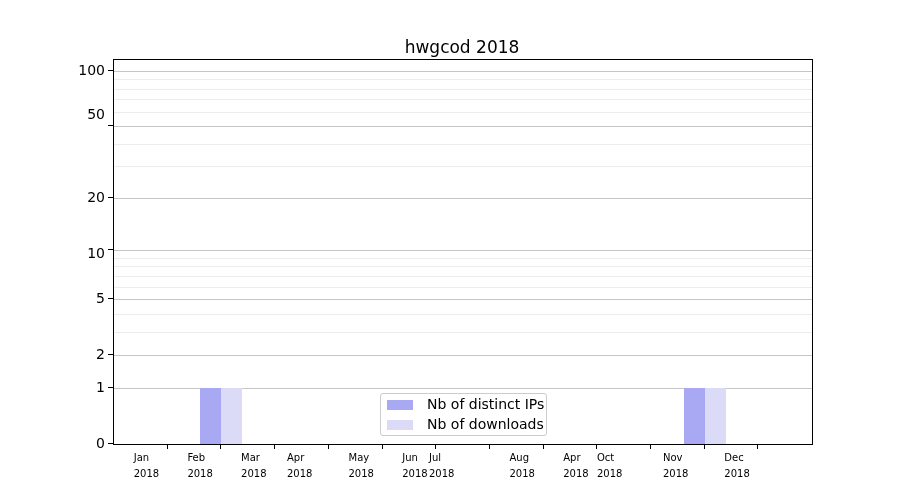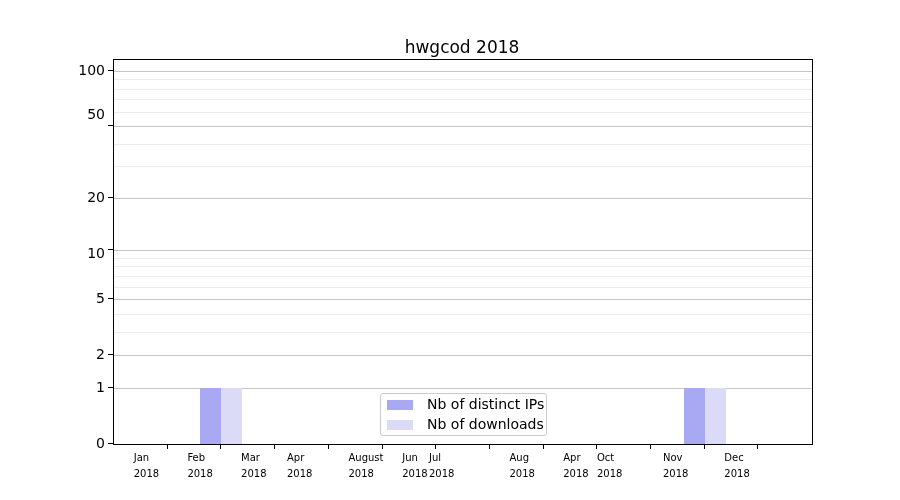--- a/index.html
+++ b/index.html
@@ -135,21 +135,21 @@
         <span>Mar</span>
         <span>2018</span>
       </div>
       <div class="x-tick-mark" style="left: 327.8px;"></div>
       <div class="x-tick-label" style="left: 287px;">
         <span>Apr</span>
         <span>2018</span>
       </div>
       <div class="x-tick-mark" style="left: 381.5px;"></div>
       <div class="x-tick-label" style="left: 348.5px;">
-        <span>August</span>
+        <span>May</span>
         <span>2018</span>
       </div>
       <div class="x-tick-mark" style="left: 435.2px;"></div>
       <div class="x-tick-label" style="left: 402.2px;">
         <span>Jun</span>
         <span>2018</span>
       </div>
       <div class="x-tick-mark" style="left: 488.8px;"></div>
       <div class="x-tick-label" style="left: 429px;">
         <span>Jul</span>

